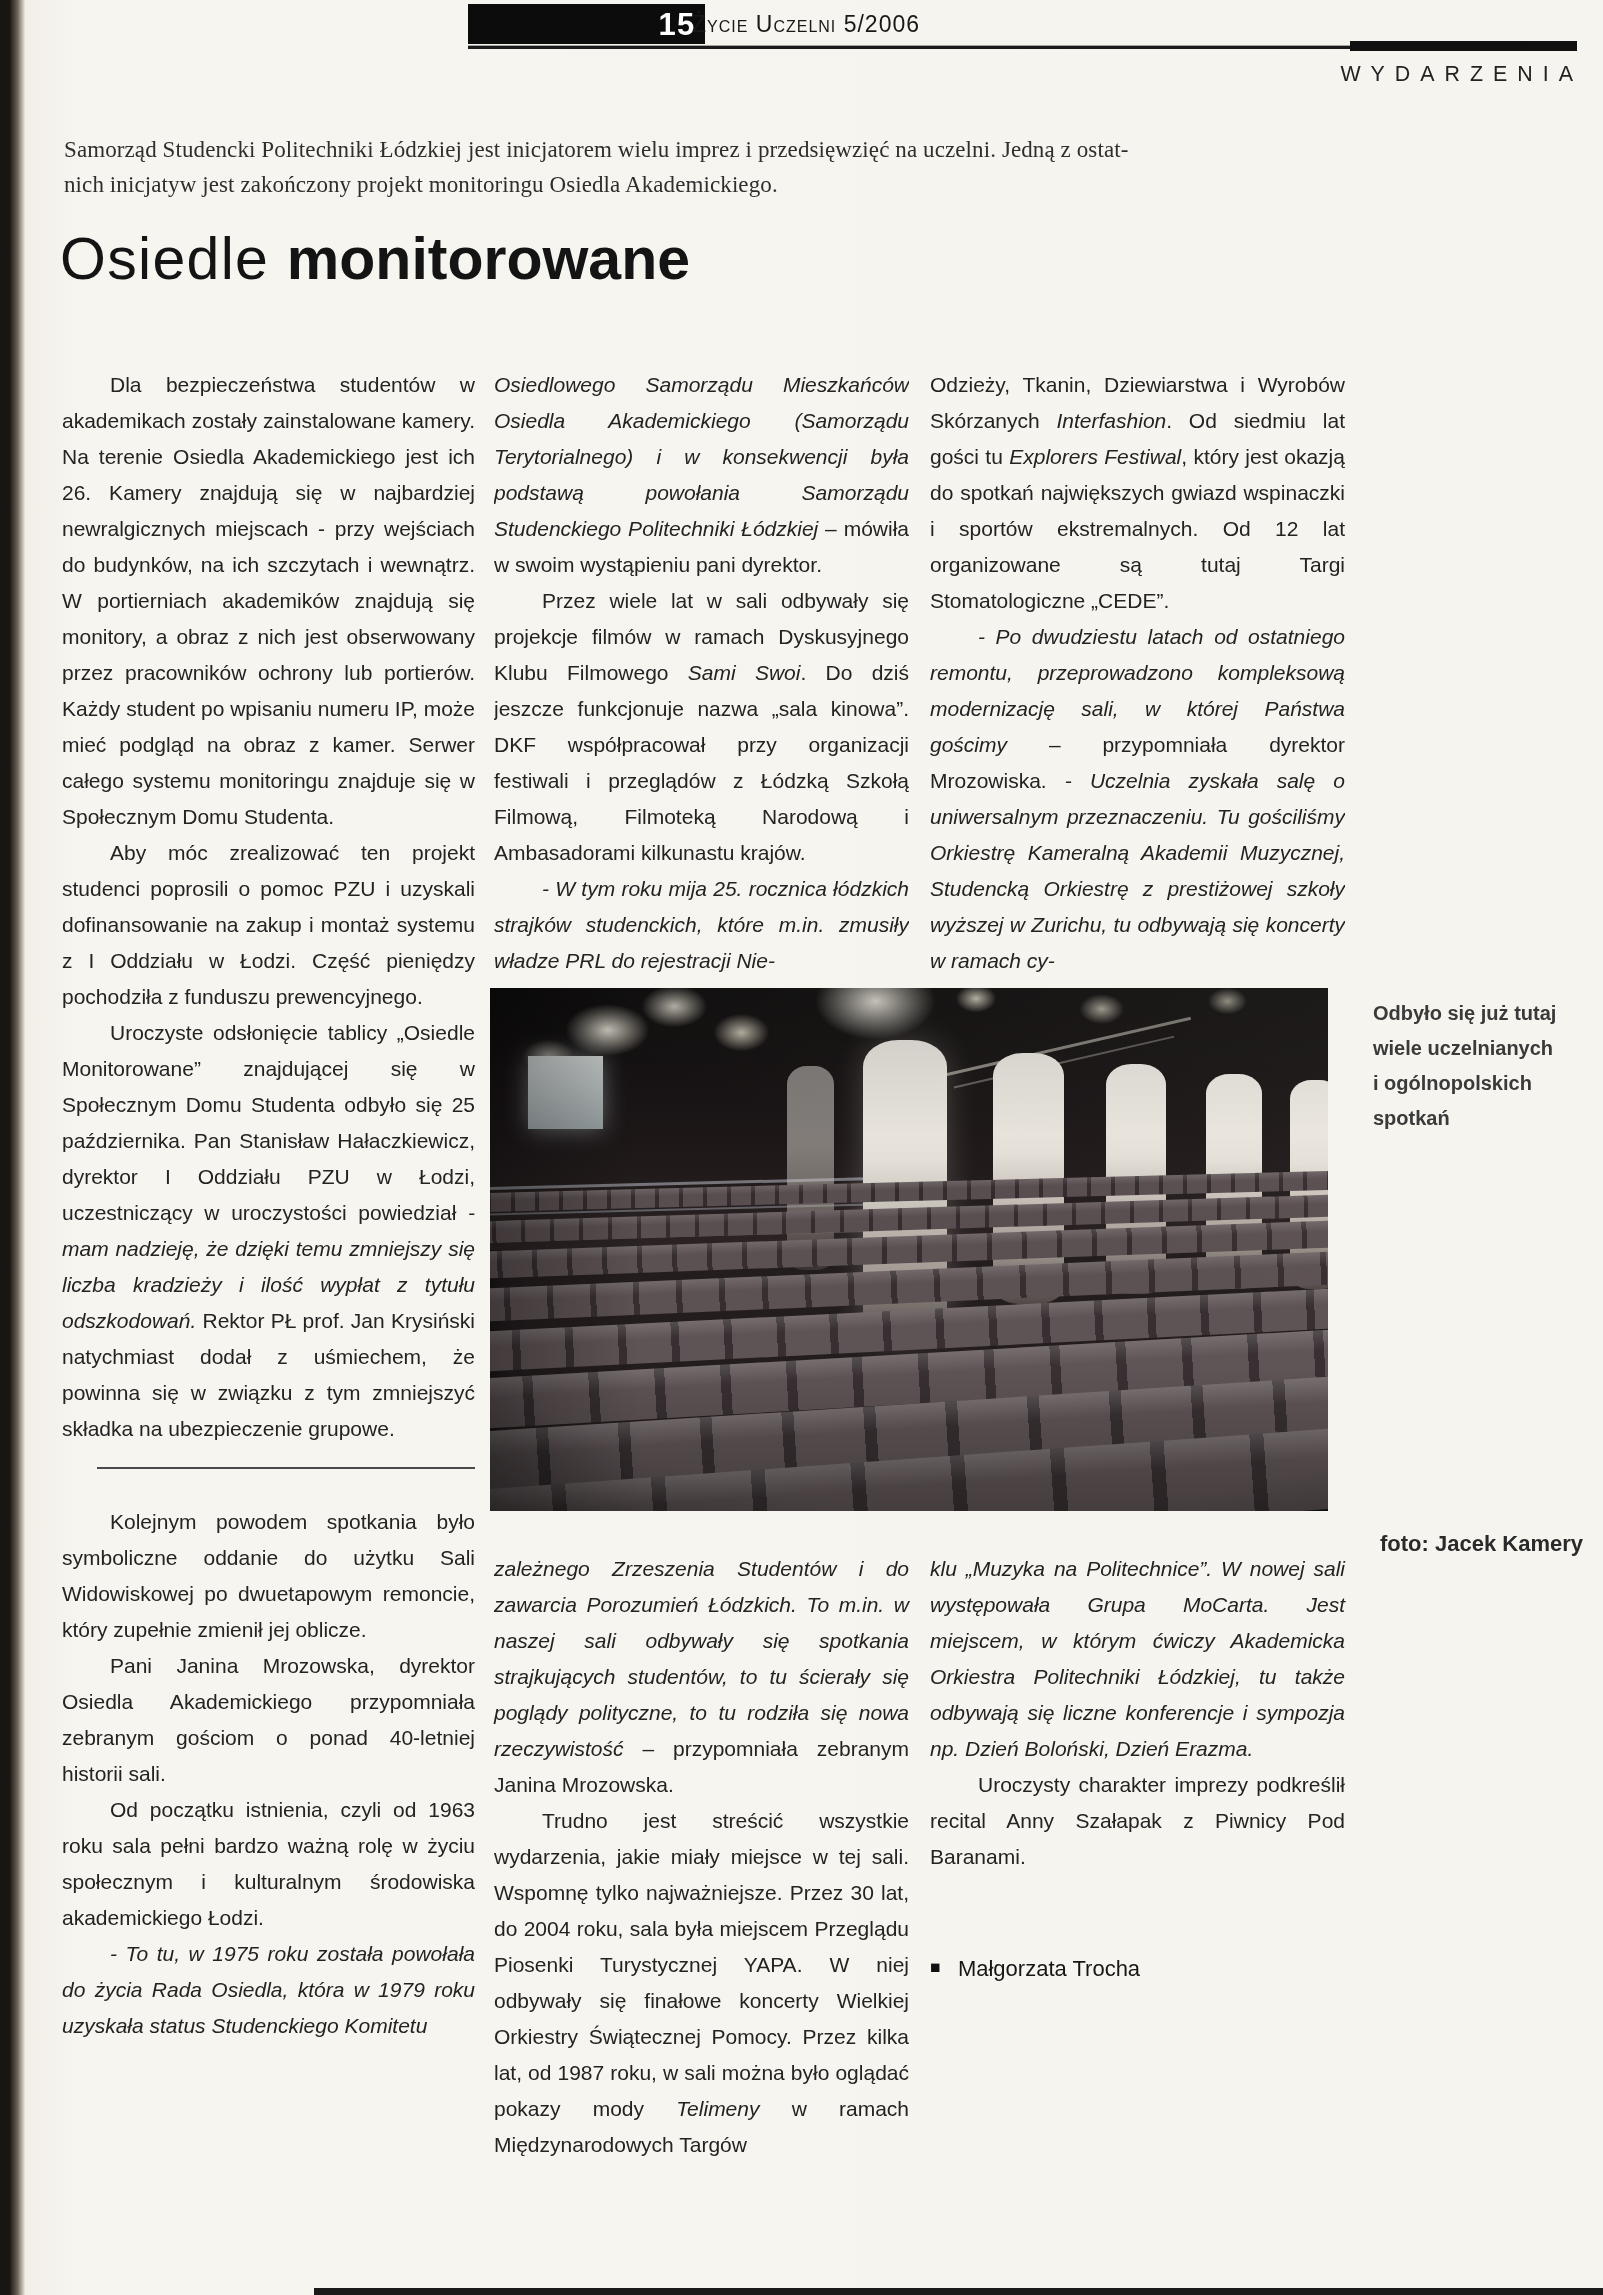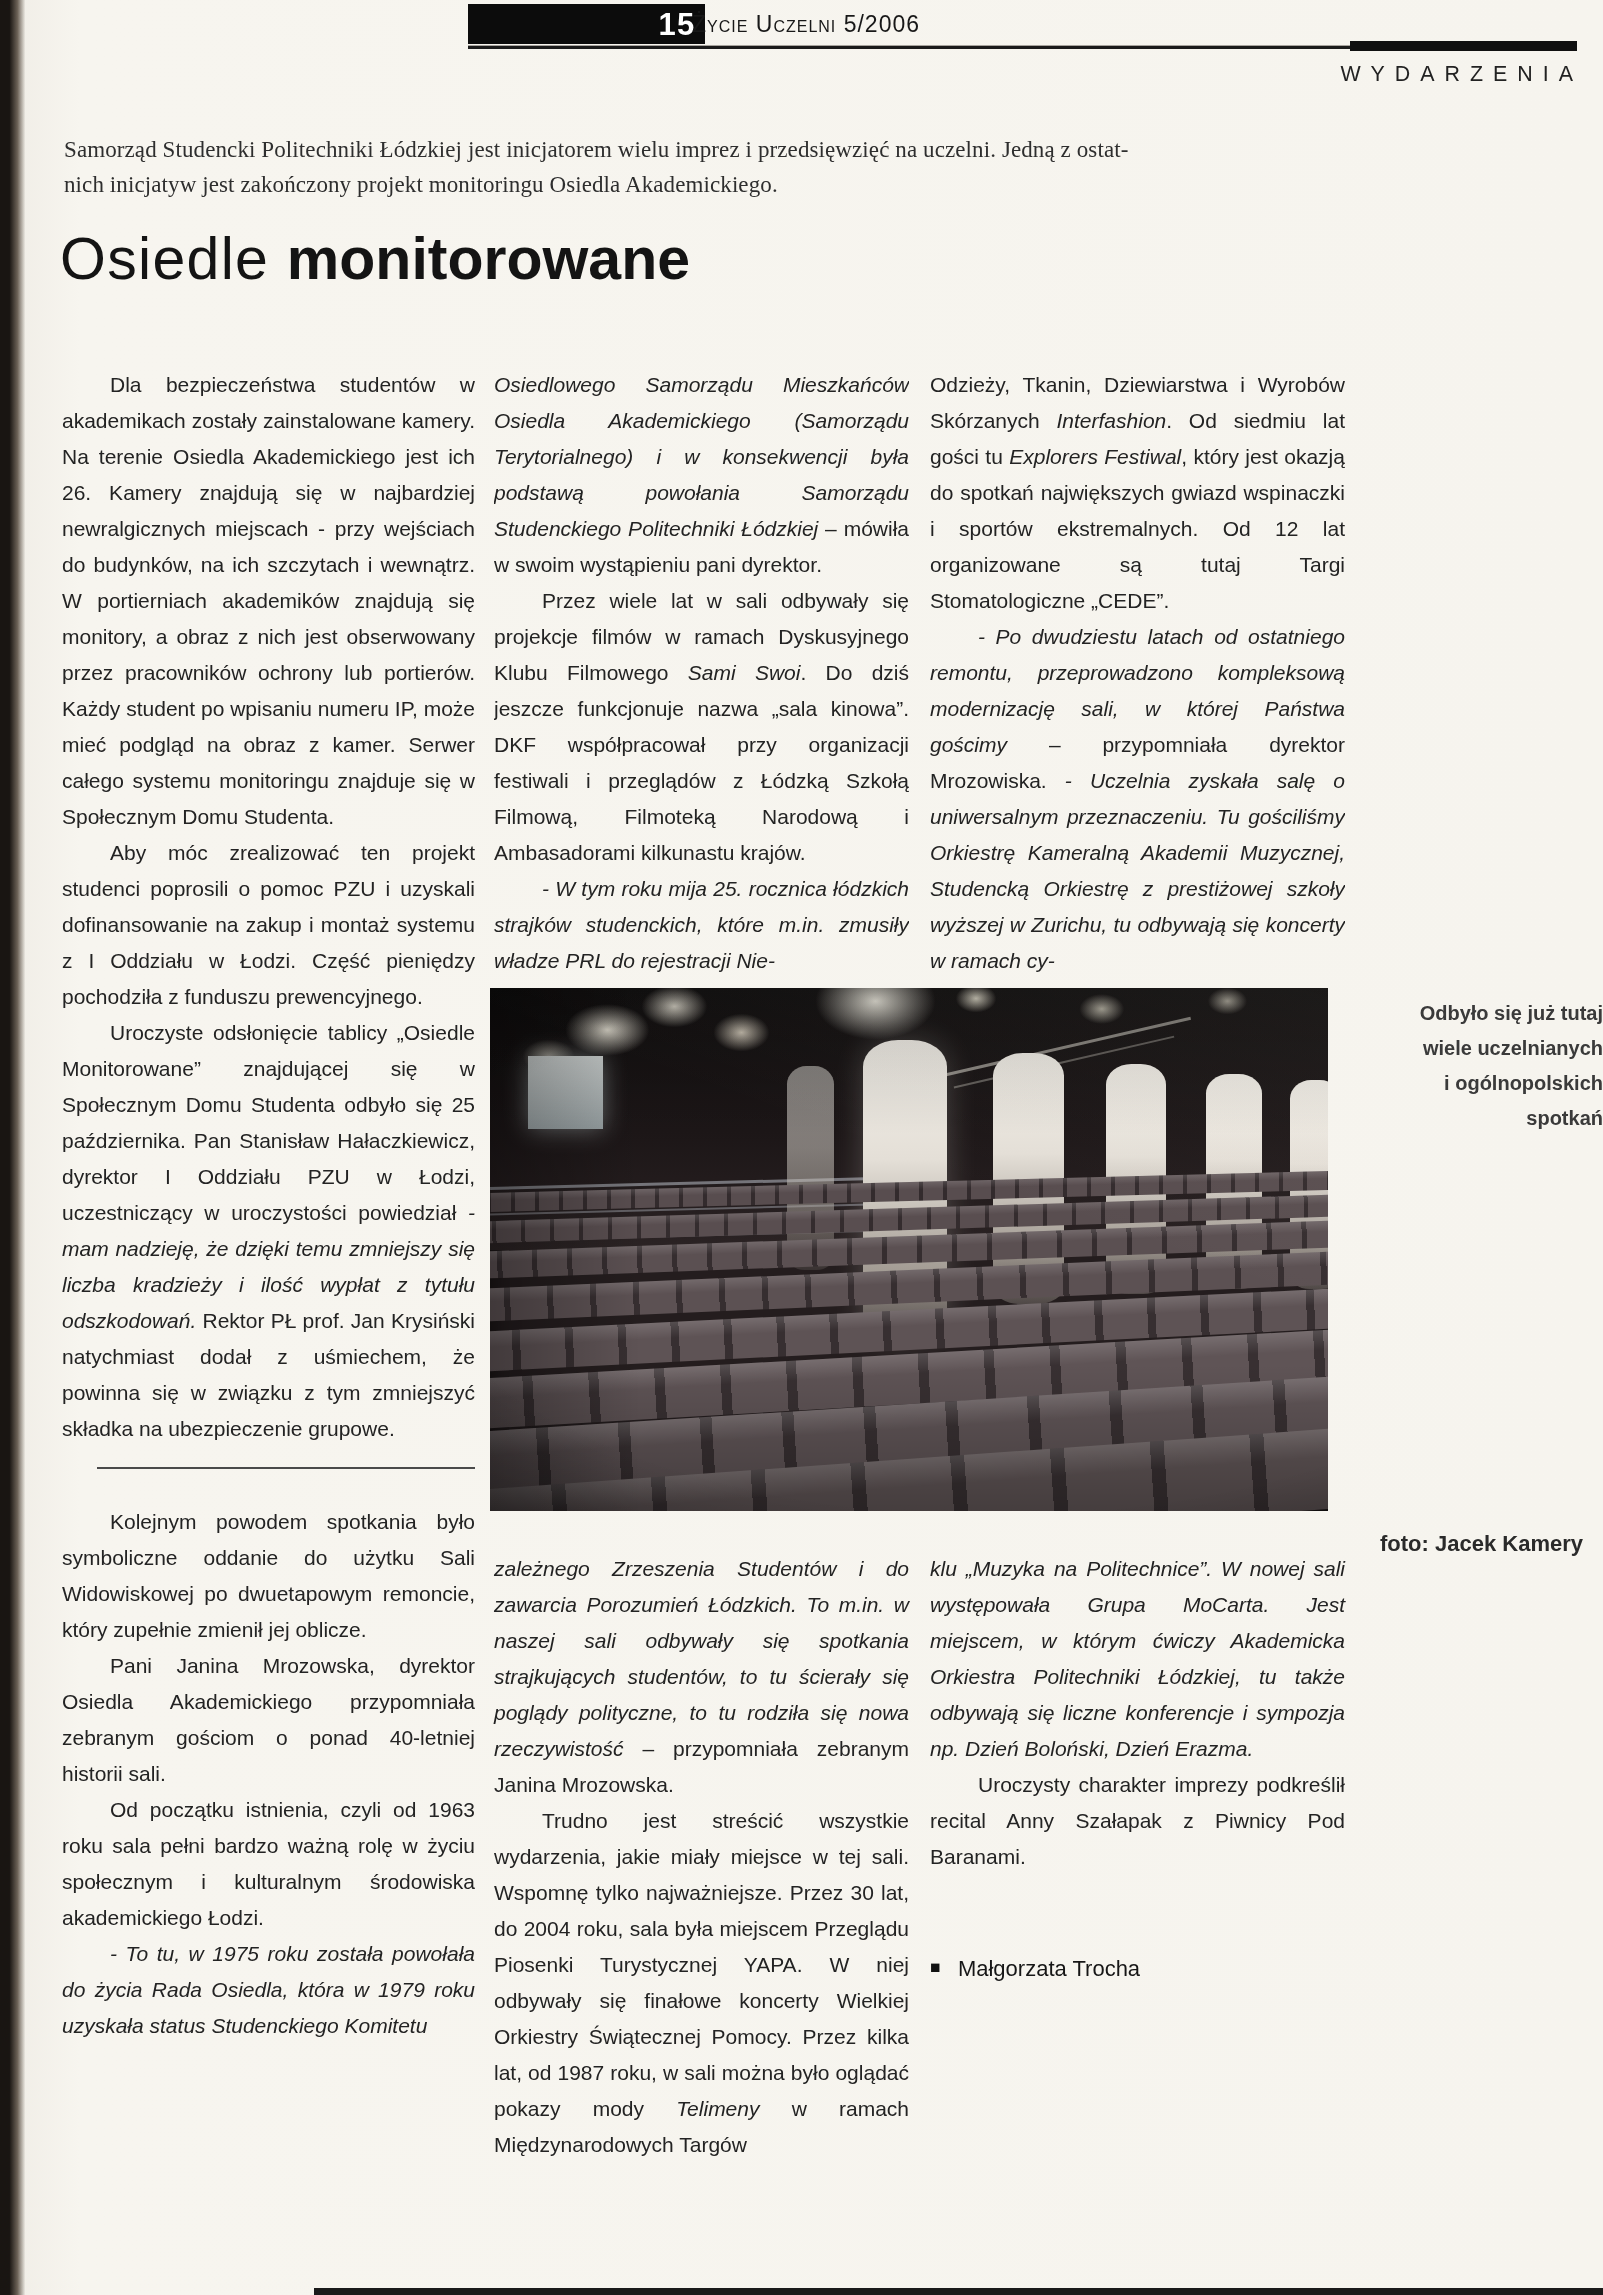--- a/index.html
+++ b/index.html
@@ -38,21 +38,21 @@
   .col-3b{left:930px;top:1551px;}
   .para{margin:0;text-align:justify;}
   .para.indent{text-indent:48px;}
   .para em{font-style:italic;}
 
   .subhead{margin:43px 0 0 35px;font-size:31px;line-height:39px;color:#1b1b1b;}
   .subhead-rule{height:2px;background:#4a4a4a;margin:20px 0 35px 35px;}
 
   
   .side-note{position:absolute;left:1373px;top:996px;width:230px;
-    font-size:20px;font-weight:700;line-height:35px;color:#3a3a3a;text-align:right;}
+    font-size:20px;font-weight:700;line-height:35px;color:#3a3a3a;}
   .side-note div{white-space:nowrap;}
   .photo-credit{position:absolute;left:1380px;top:1531px;font-size:22px;font-weight:700;color:#2a2a2a;white-space:nowrap;}
 
   
   .author{margin-top:74px;text-align:left;font-size:22px;color:#161616;}
   .author .bullet{font-size:17.4px;margin-right:17.4px;vertical-align:2.7px;color:#111;}
 
   
   .photo{position:absolute;left:490px;top:988px;width:838px;height:523px;background:#241d1e;overflow:hidden;
     box-shadow:inset 0 0 27px rgba(0,0,0,.5);}

